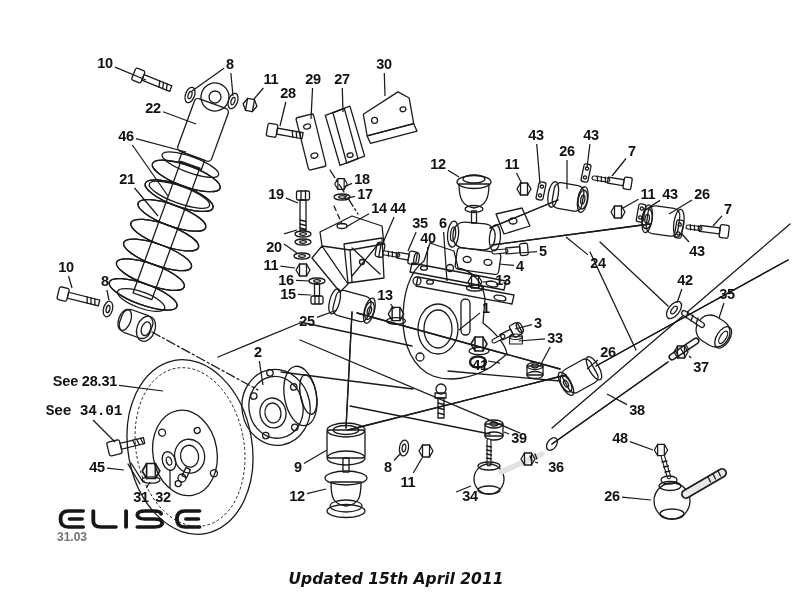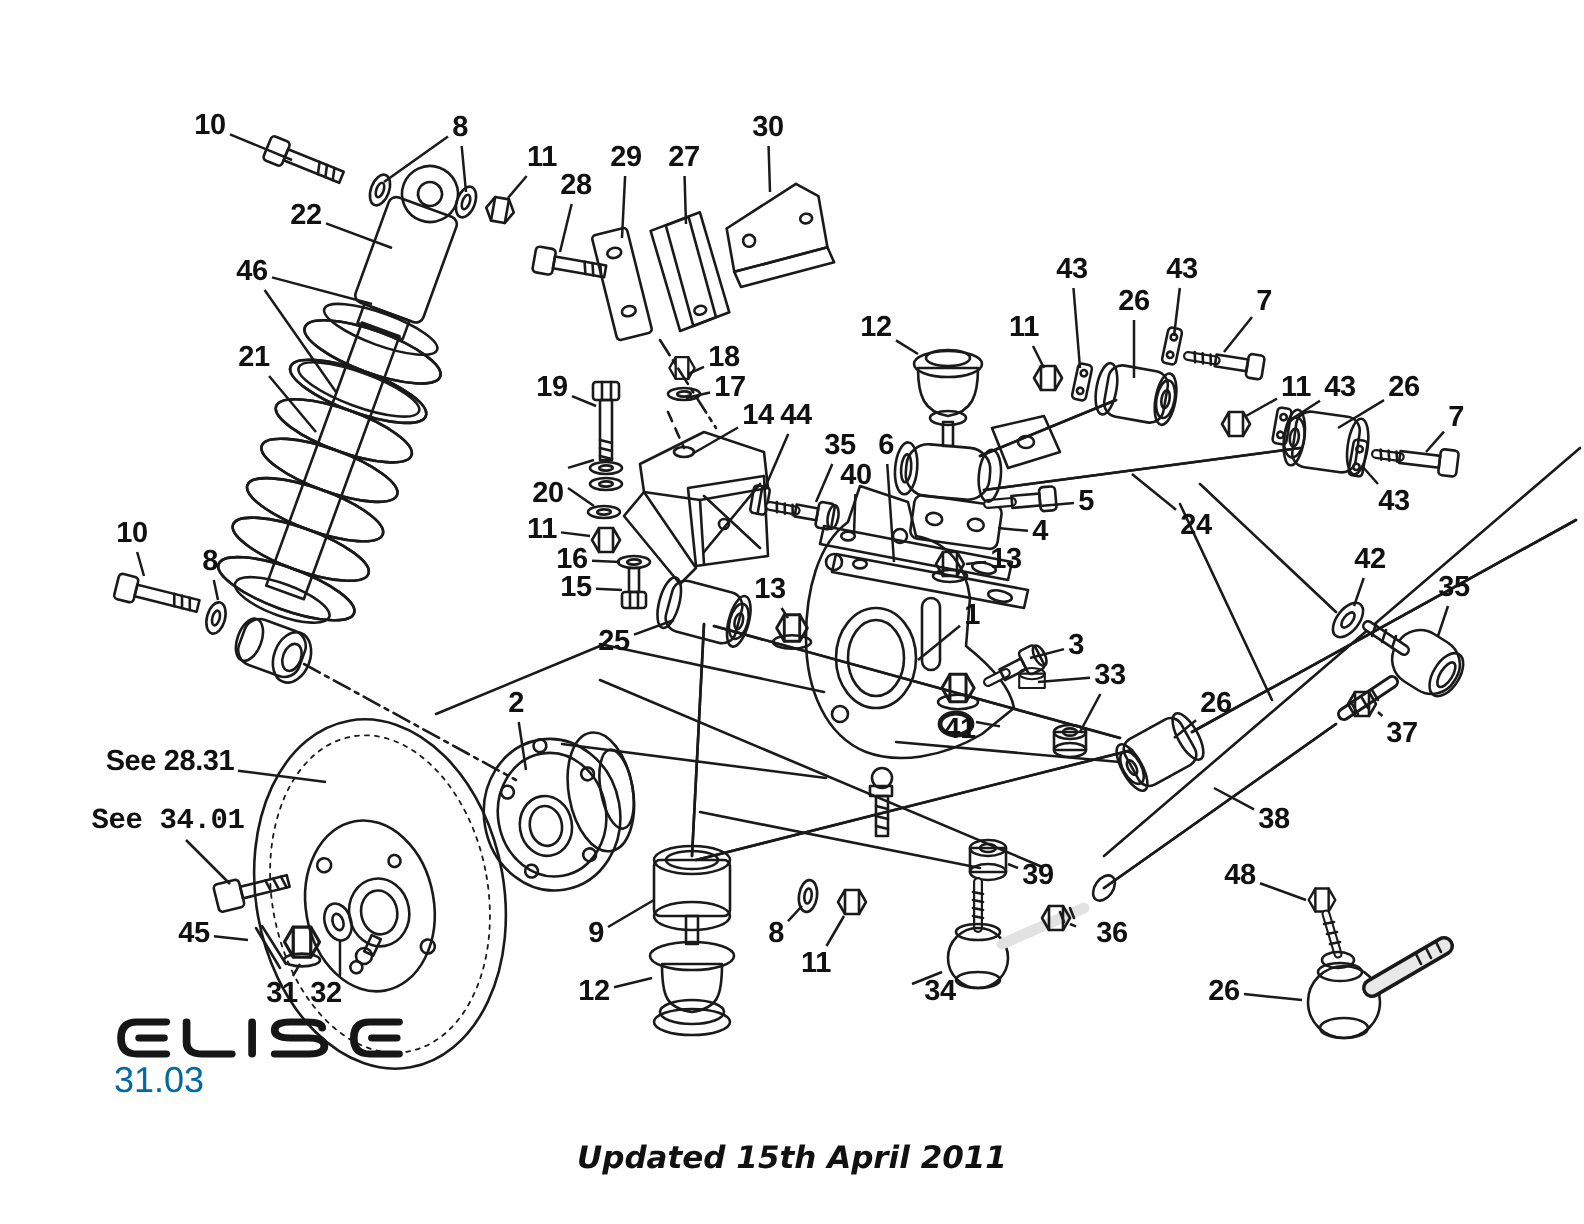--- a/index.html
+++ b/index.html
@@ -16,21 +16,21 @@
   .tube-o{stroke:#1a1a1a;stroke-width:11}
   .tube-i{stroke:#f6f6f6;stroke-width:7}
   .rod-o{stroke:#1a1a1a;stroke-width:9}
   .rod-i{stroke:#f0f0f0;stroke-width:5.5}
   .thin{stroke-width:.85;stroke:#3c3c3c}
   .dd{stroke-width:.9;stroke:#2a2a2a;stroke-dasharray:9 3 2 3}
   .dash{stroke-width:.9;stroke:#2a2a2a;stroke-dasharray:5 4}
   .tick{stroke-width:.9}
   .callout{position:absolute;transform:translate(-50%,-50%);font-weight:bold;
            font-size:14.5px;color:#111;white-space:nowrap;letter-spacing:-0.2px;}
-  #footer-code{position:absolute;left:57px;top:530px;font-weight:normal;font-size:18px;color:#0369a1;}
+  #footer-code{position:absolute;left:57px;top:530px;font-weight:bold;font-size:12px;color:#737373;}
   #footer-note{position:absolute;left:0;top:570px;width:100%;text-align:center;
                font-style:italic;font-weight:bold;font-size:15.5px;color:#111;
                font-family:"DejaVu Sans",sans-serif;}
   #elise-logo{position:absolute;left:56px;top:507px;}
   .vh{position:absolute;width:1px;height:1px;overflow:hidden;clip:rect(0 0 0 0);white-space:nowrap;}
 </style>
 </head>
 <body>
 
 <div id="page">

